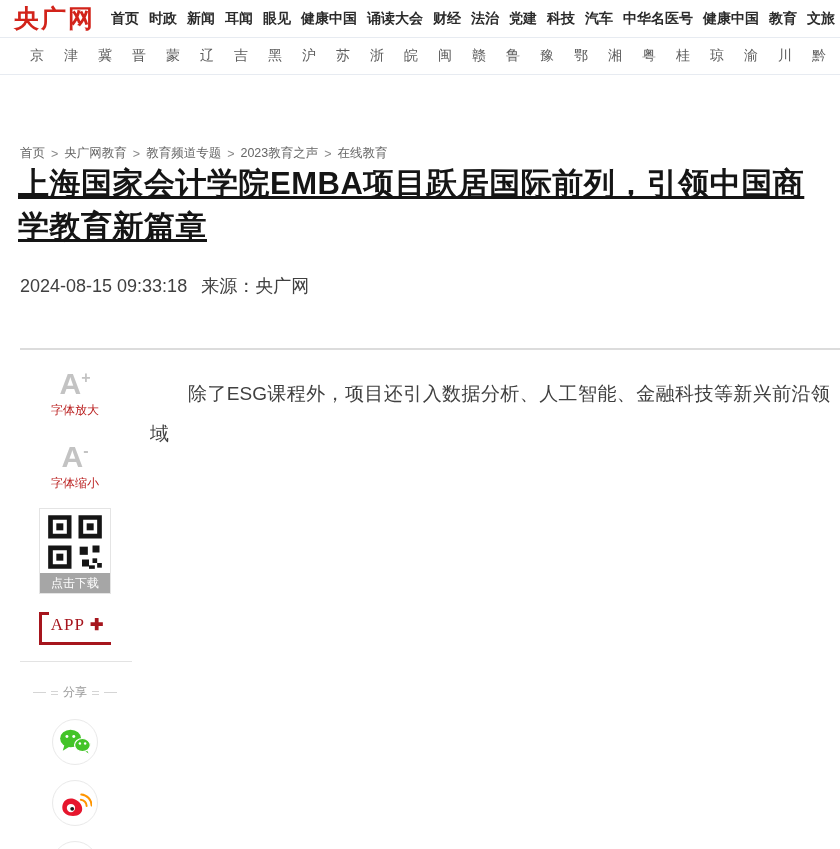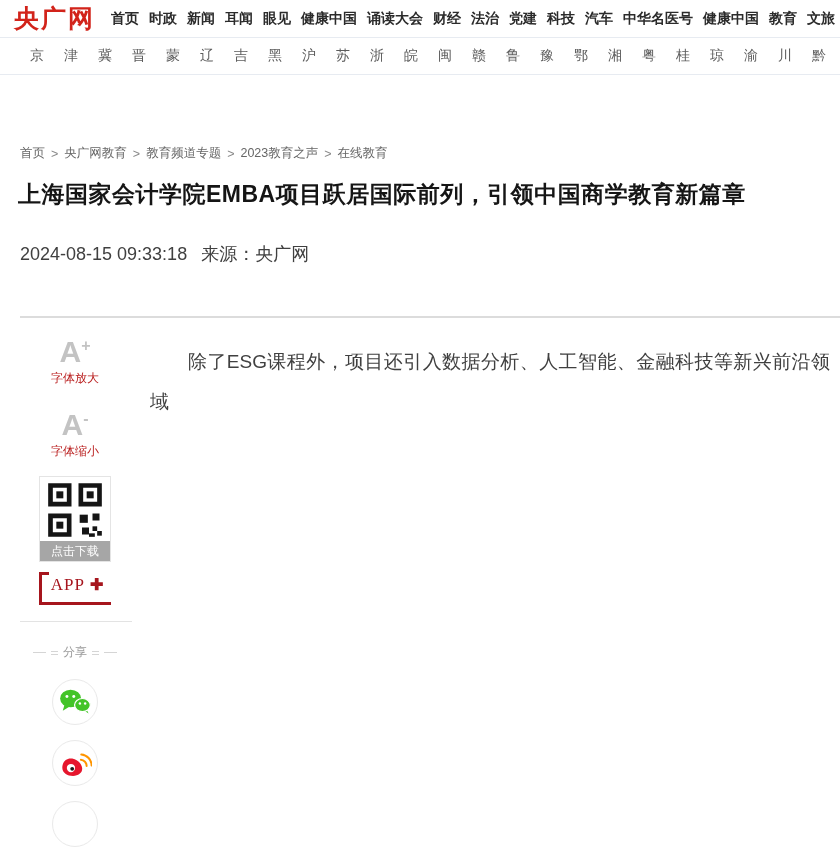--- a/index.html
+++ b/index.html
@@ -23,41 +23,41 @@
                padding-left:30px; border-bottom:1px solid #e7ebf1;
                white-space:nowrap; overflow:hidden; }
   .region-item { font-size:14px; color:#5c5c5c; }
 
   
   .breadcrumb { margin:70px 0 0 20px; font-size:12.5px; color:#666;
                 display:flex; align-items:center; gap:6px; }
   .bc-sep { color:#888; }
 
   
-  .title { margin:11px 24px 0 18px; font-size:23px; line-height:43px;
-           font-weight:bold; color:#151515; letter-spacing:0.5px; }
+  .title { margin:0 24px 0 18px; font-size:31px; line-height:43px;
+           font-weight:bold; color:#151515; letter-spacing:0.5px;text-decoration:underline; }
   .meta { margin:26px 0 12px 20px; font-size:18px; color:#404040; }
   .meta .date { margin-right:14px; }
   .divider { margin:50px 0 0 20px; border:0; border-top:2px solid #dcdcdc; }
 
   
   .content { display:flex; }
   .sidebar { width:150px; flex:0 0 150px; padding:12px 0 0 20px; text-align:center; }
   .side-inner { width:110px; }
   .article { flex:1; padding:24px 10px 0 0; }
   .para { font-size:19px; line-height:40px; color:#404040; text-indent:2em;
           text-align:justify; word-break:break-all; margin-bottom:30px; }
 
   
   .font-tool { margin-bottom:16px; cursor:pointer; }
   .font-symbol { font-size:30px; font-weight:bold; color:#c3c3c3; line-height:32px; }
   .font-symbol sup { font-size:16px; }
   .font-label { font-size:12px; color:#b91c1c; margin-top:2px; }
 
-  .qr-box { width:72px; margin:16px auto 0; border:1px solid #e4e4e4; background:#fff; }
+  .qr-box { width:72px; margin:16px auto 8px; border:1px solid #e4e4e4; background:#fff; }
   .qr-box svg { display:block; margin:5px auto 0; }
   .qr-caption { margin-top:3px; height:20px; line-height:20px; background:rgba(150,150,150,.85);
                 color:#fff; font-size:12px; }
 
   .app-logo { display:inline-flex; align-items:center; margin-top:10px; position:relative;
               padding:3px 8px 7px 9px; border-left:3px solid #a6151d;
               border-bottom:3px solid #a6151d; cursor:pointer; }
   .app-logo::before { content:""; position:absolute; left:-3px; top:0; width:10px; height:3px;
                       background:#a6151d; }
   .app-text { font-family:"Liberation Serif", serif; font-weight:normal; font-size:17px;

